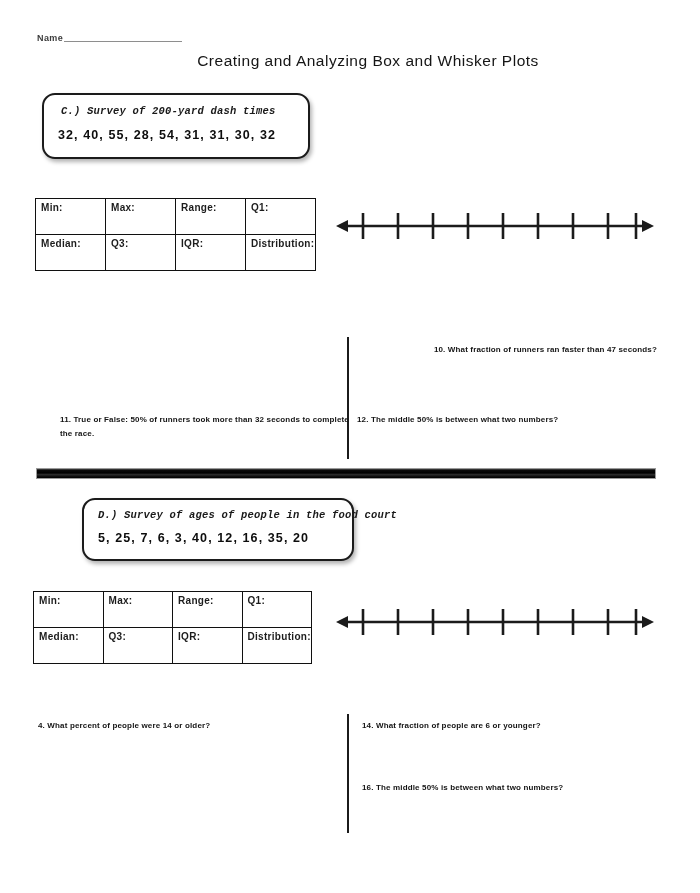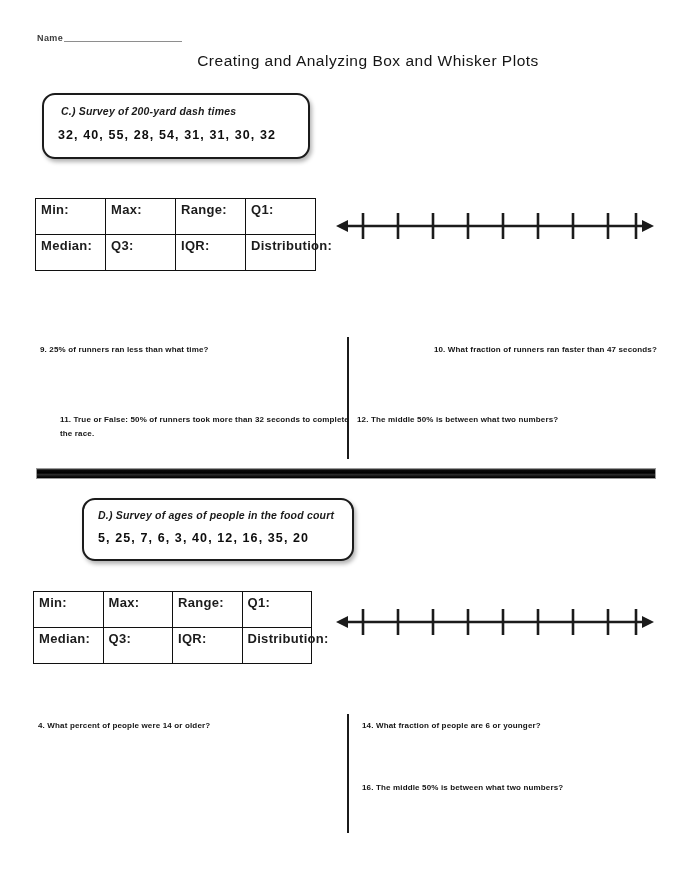--- a/index.html
+++ b/index.html
@@ -68,20 +68,21 @@
     box-shadow: 2px 3px 4px rgba(0,0,0,.30);
     box-sizing: border-box;
   }
   .callout-heading {
     font-size: 10.5px;
     font-weight: bold;
     font-style: italic;
     color: #1a1a1a;
     letter-spacing: .2px;
     white-space: nowrap;
+    font-family: Liberation Mono, monospace;
   }
   .callout-values {
     font-size: 12.5px;
     font-weight: bold;
     color: #0d0d0d;
     letter-spacing: 1.1px;
     white-space: nowrap;
   }
 
   #callout-c {
@@ -108,21 +109,21 @@
     position: absolute;
     border-collapse: collapse;
     table-layout: fixed;
     background: #ffffff;
   }
   .stats-table td {
     border: 1.5px solid #101010;
     height: 32px;
     vertical-align: top;
     padding: 3px 12px 0 5px;
-    font-size: 13px;
+    font-size: 10px;
     font-weight: bold;
     color: #1c1c1c;
     letter-spacing: .3px;
     white-space: nowrap;
   }
   #stats-table-c { left: 35px; top: 198px; width: 281px; }
   #stats-table-d { left: 33px; top: 591px; width: 279px; }
 
   
   .number-line {
@@ -229,24 +230,20 @@
         <line x1="202" y1="9" x2="202" y2="35"></line>
         <line x1="237" y1="9" x2="237" y2="35"></line>
         <line x1="272" y1="9" x2="272" y2="35"></line>
         <line x1="300" y1="9" x2="300" y2="35"></line>
       </g>
     </svg>
   </div>
 
   <div class="col-divider" id="col-divider-top"></div>
 
-  <div class="question-block" id="q9">
-    <span class="q-num">9.  </span>
-    <span>25% of runners ran less than what time?</span>
-  </div>
 
   <div class="question-block" id="q10">
     <span class="q-num">10.  </span>
     <span>What fraction of runners ran faster than 47 seconds?</span>
   </div>
 
   <div class="question-block" id="q11">
     <span class="q-num">11.  </span>
     <span>True or False:  50% of runners took more than 32 seconds to complete the race.</span>
   </div>

